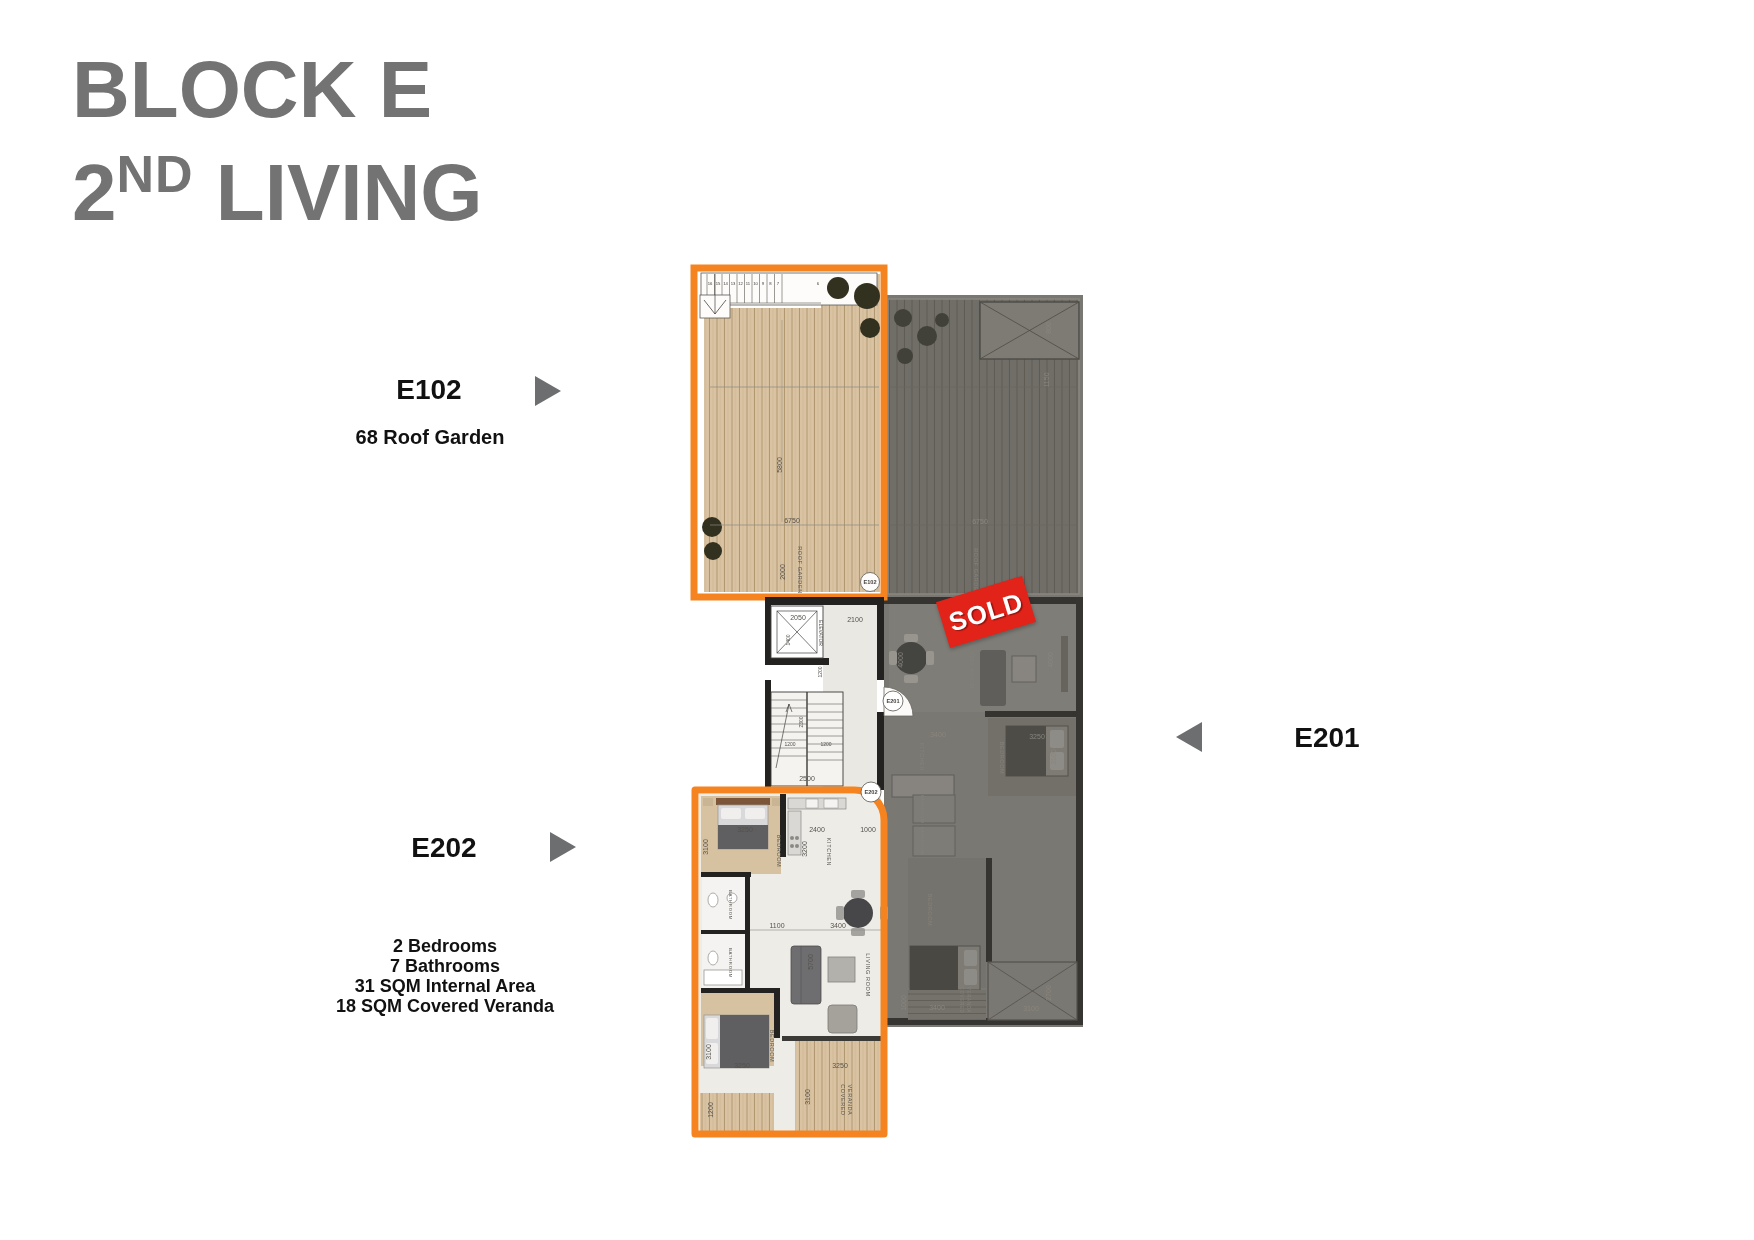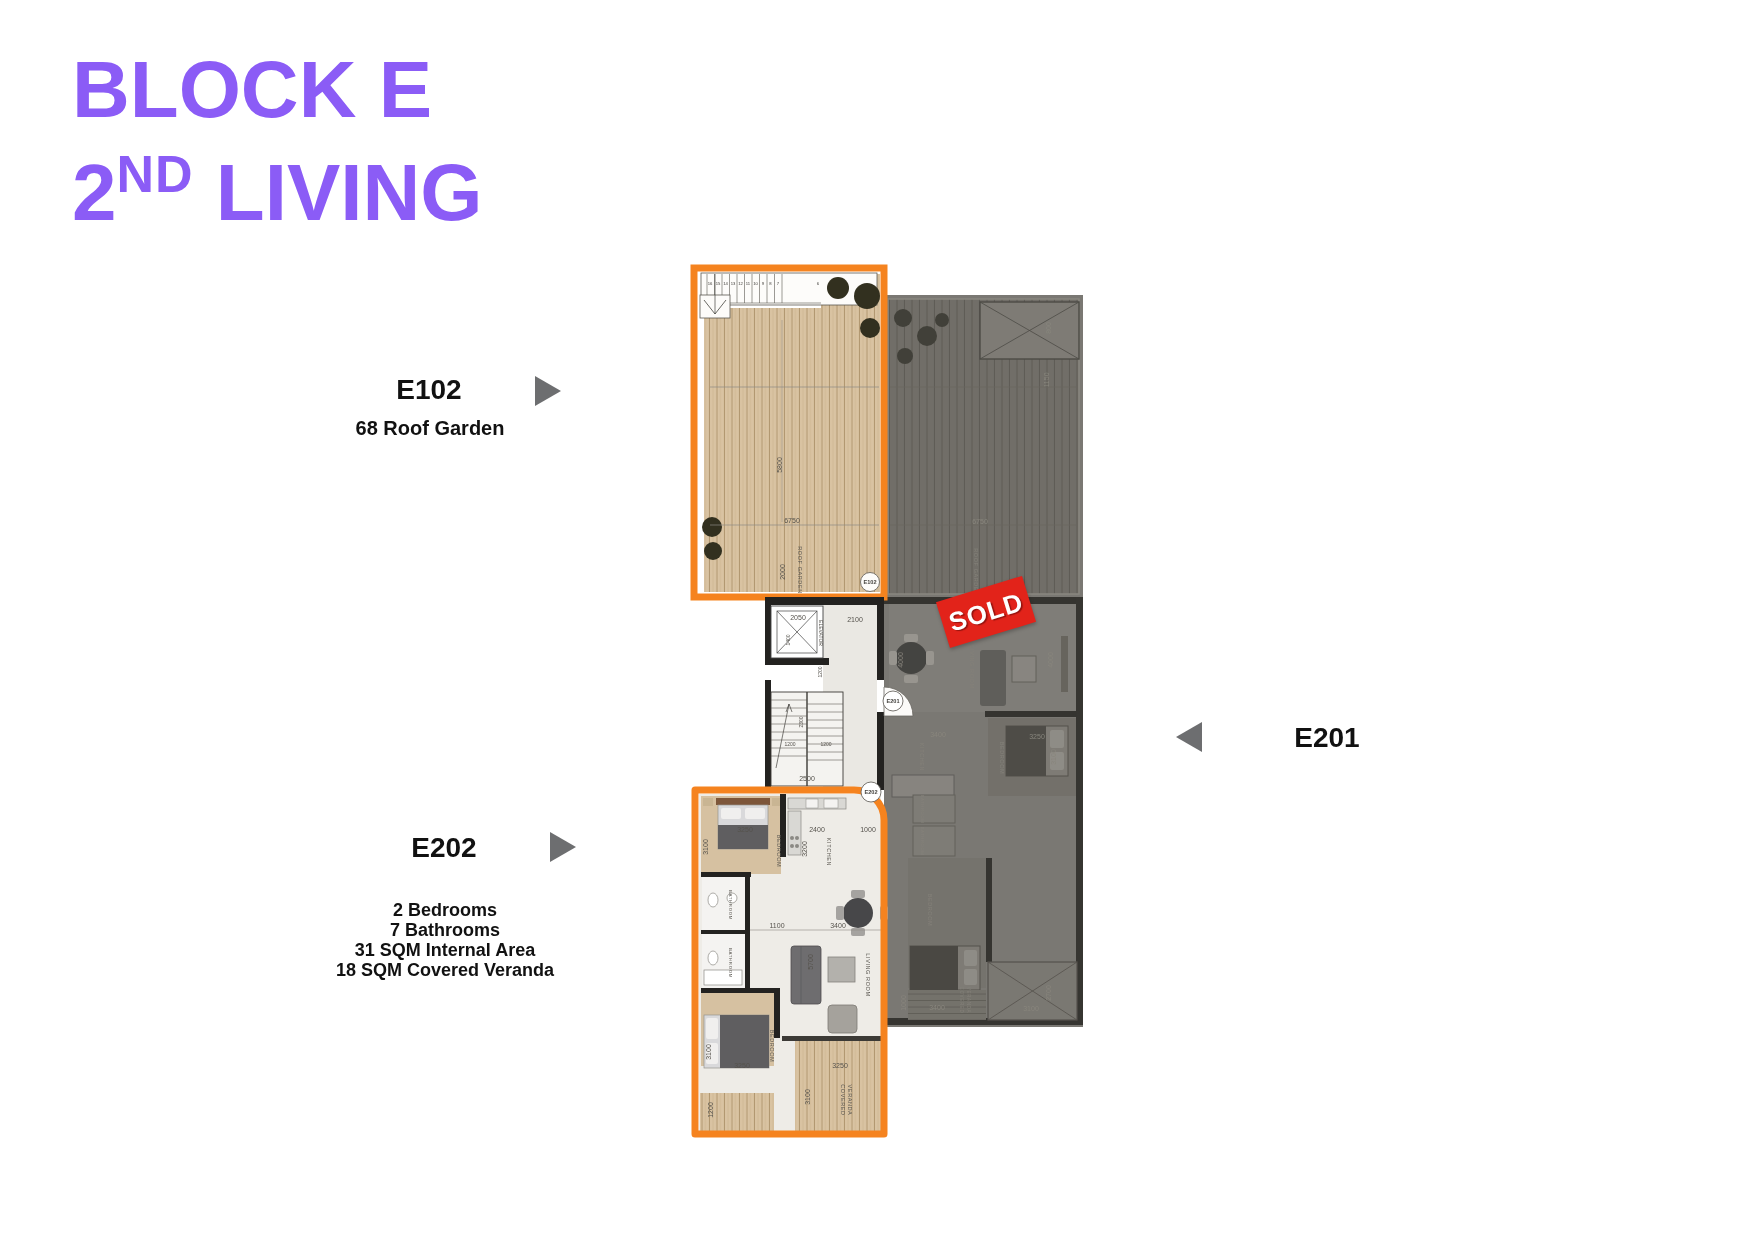--- a/index.html
+++ b/index.html
@@ -2,21 +2,21 @@
 <html><head>
 <meta charset="utf-8">
 <style>
   * { box-sizing: border-box; }
   html,body { margin:0; padding:0; background:#ffffff; }
   .canvas {
     position:relative; width:1754px; height:1240px; background:#ffffff;
     font-family:"Liberation Sans", sans-serif; overflow:hidden;
   }
   .page-title {
-    position:absolute; left:72px; top:48px; color:#8b5cf6;
+    position:absolute; left:72px; top:48px; color:#737373;
     font-size:80px; font-weight:bold; line-height:84px; letter-spacing:0px;
   }
   .page-title sup { font-size:52px; vertical-align:28px; letter-spacing:1px; }
   .unit-name {
     position:absolute; color:#111111; font-size:28px; font-weight:bold;
     text-align:center; width:200px;
   }
   .unit-sub {
     position:absolute; color:#111111; font-size:20px; font-weight:bold;
     text-align:center; width:220px;
@@ -59,28 +59,28 @@
 
 <div class="canvas">
 
   <div class="page-title">
     <div>BLOCK E</div>
     <div><span>2</span><sup>ND</sup><span> LIVING</span></div>
   </div>
 
   <div class="unit-name" style="left:329px; top:374px;">E102</div>
   <div class="arrow-right" style="left:535px; top:376px;"></div>
-  <div class="unit-sub" style="left:320px; top:417px;">68 Roof Garden</div>
+  <div class="unit-sub" style="left:320px; top:426px;">68 Roof Garden</div>
 
   <div class="arrow-left" style="left:1176px; top:722px;"></div>
   <div class="unit-name" style="left:1227px; top:722px;">E201</div>
 
   <div class="unit-name" style="left:344px; top:832px;">E202</div>
   <div class="arrow-right" style="left:550px; top:832px;"></div>
-  <div class="unit-features" style="left:290px; top:900px;">
+  <div class="unit-features" style="left:290px; top:936px;">
     <div>2 Bedrooms</div>
     <div>7 Bathrooms</div>
     <div>31 SQM Internal Area</div>
     <div>18 SQM Covered Veranda</div>
   </div>
 
   <svg style="position:absolute; left:680px; top:260px;" width="410" height="885" viewBox="0 0 410 885">
     <defs>
       <pattern id="wood" width="7.5" height="14" patternUnits="userSpaceOnUse">
         <rect width="7.5" height="14" fill="#d9c3a2"></rect>

